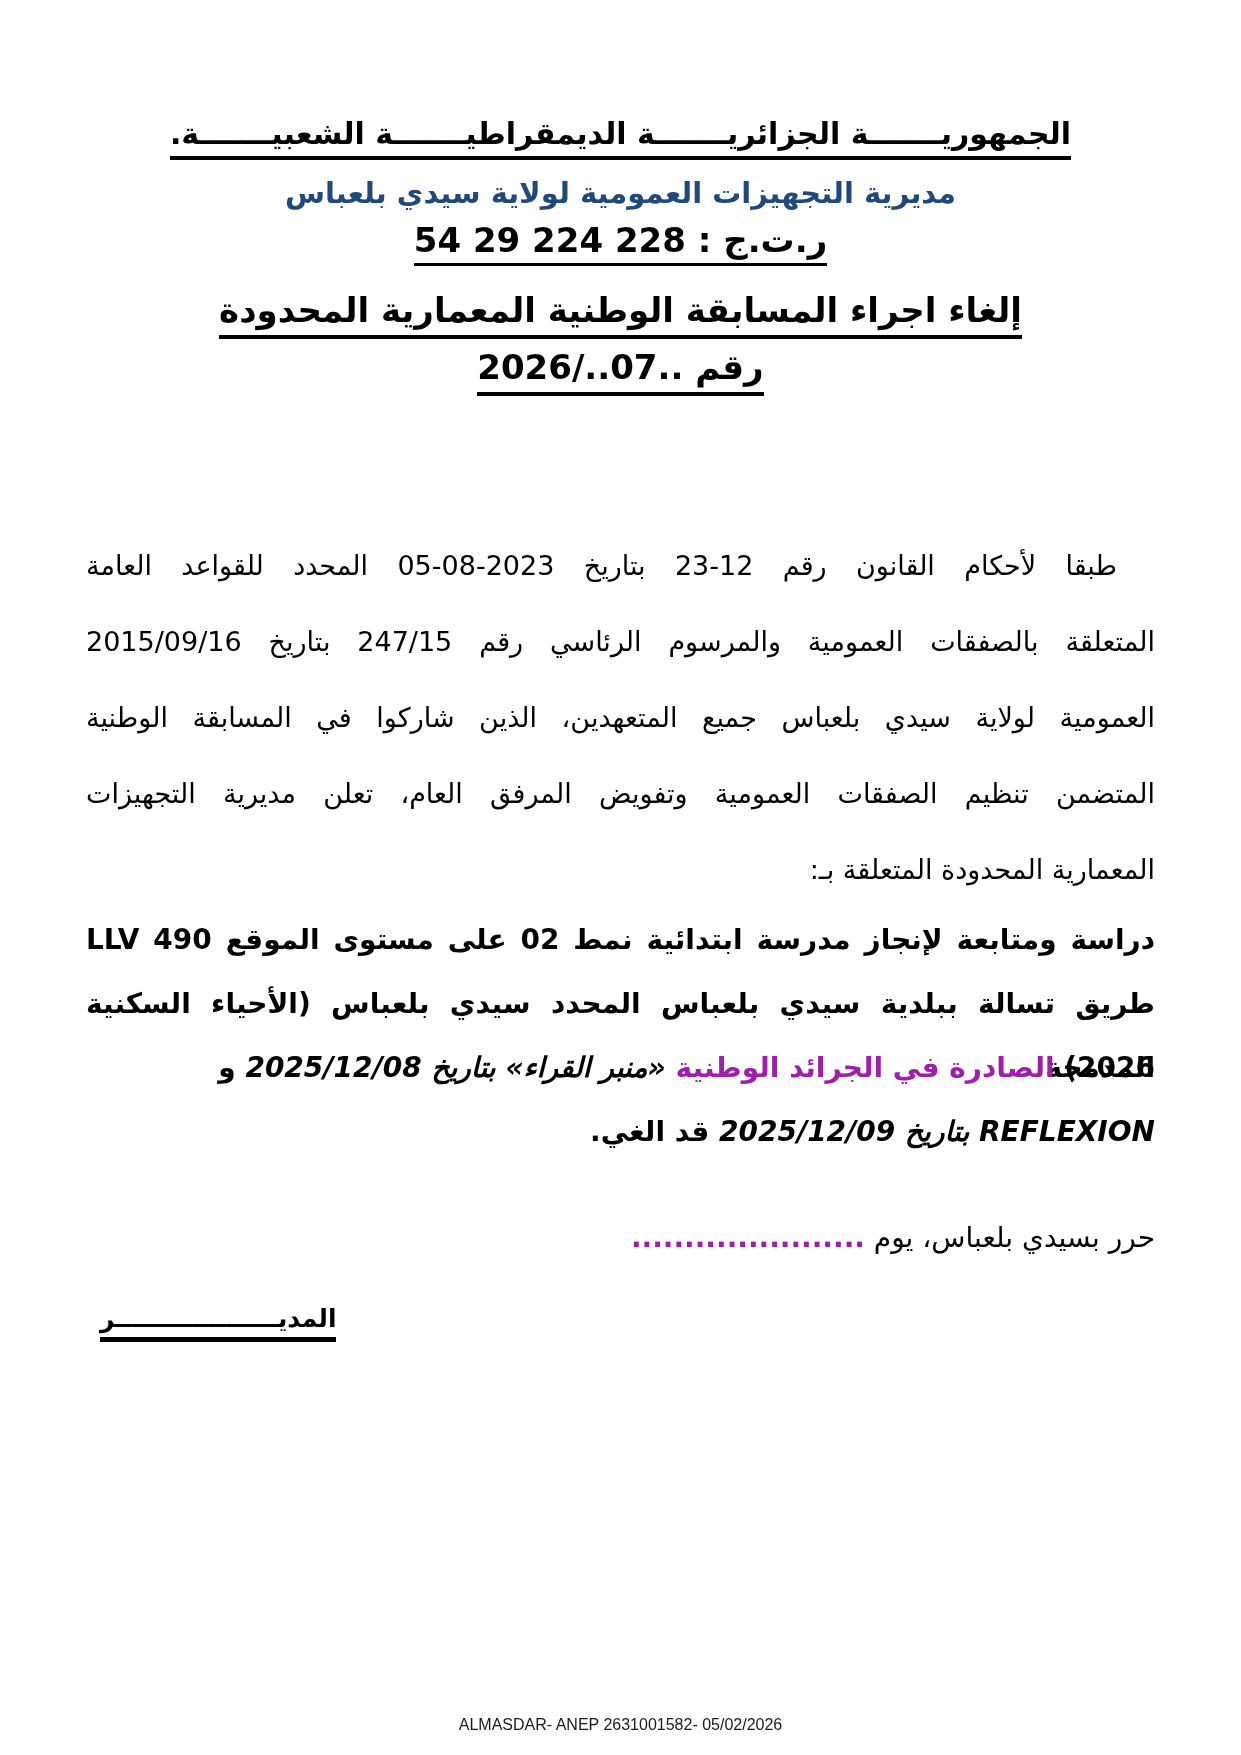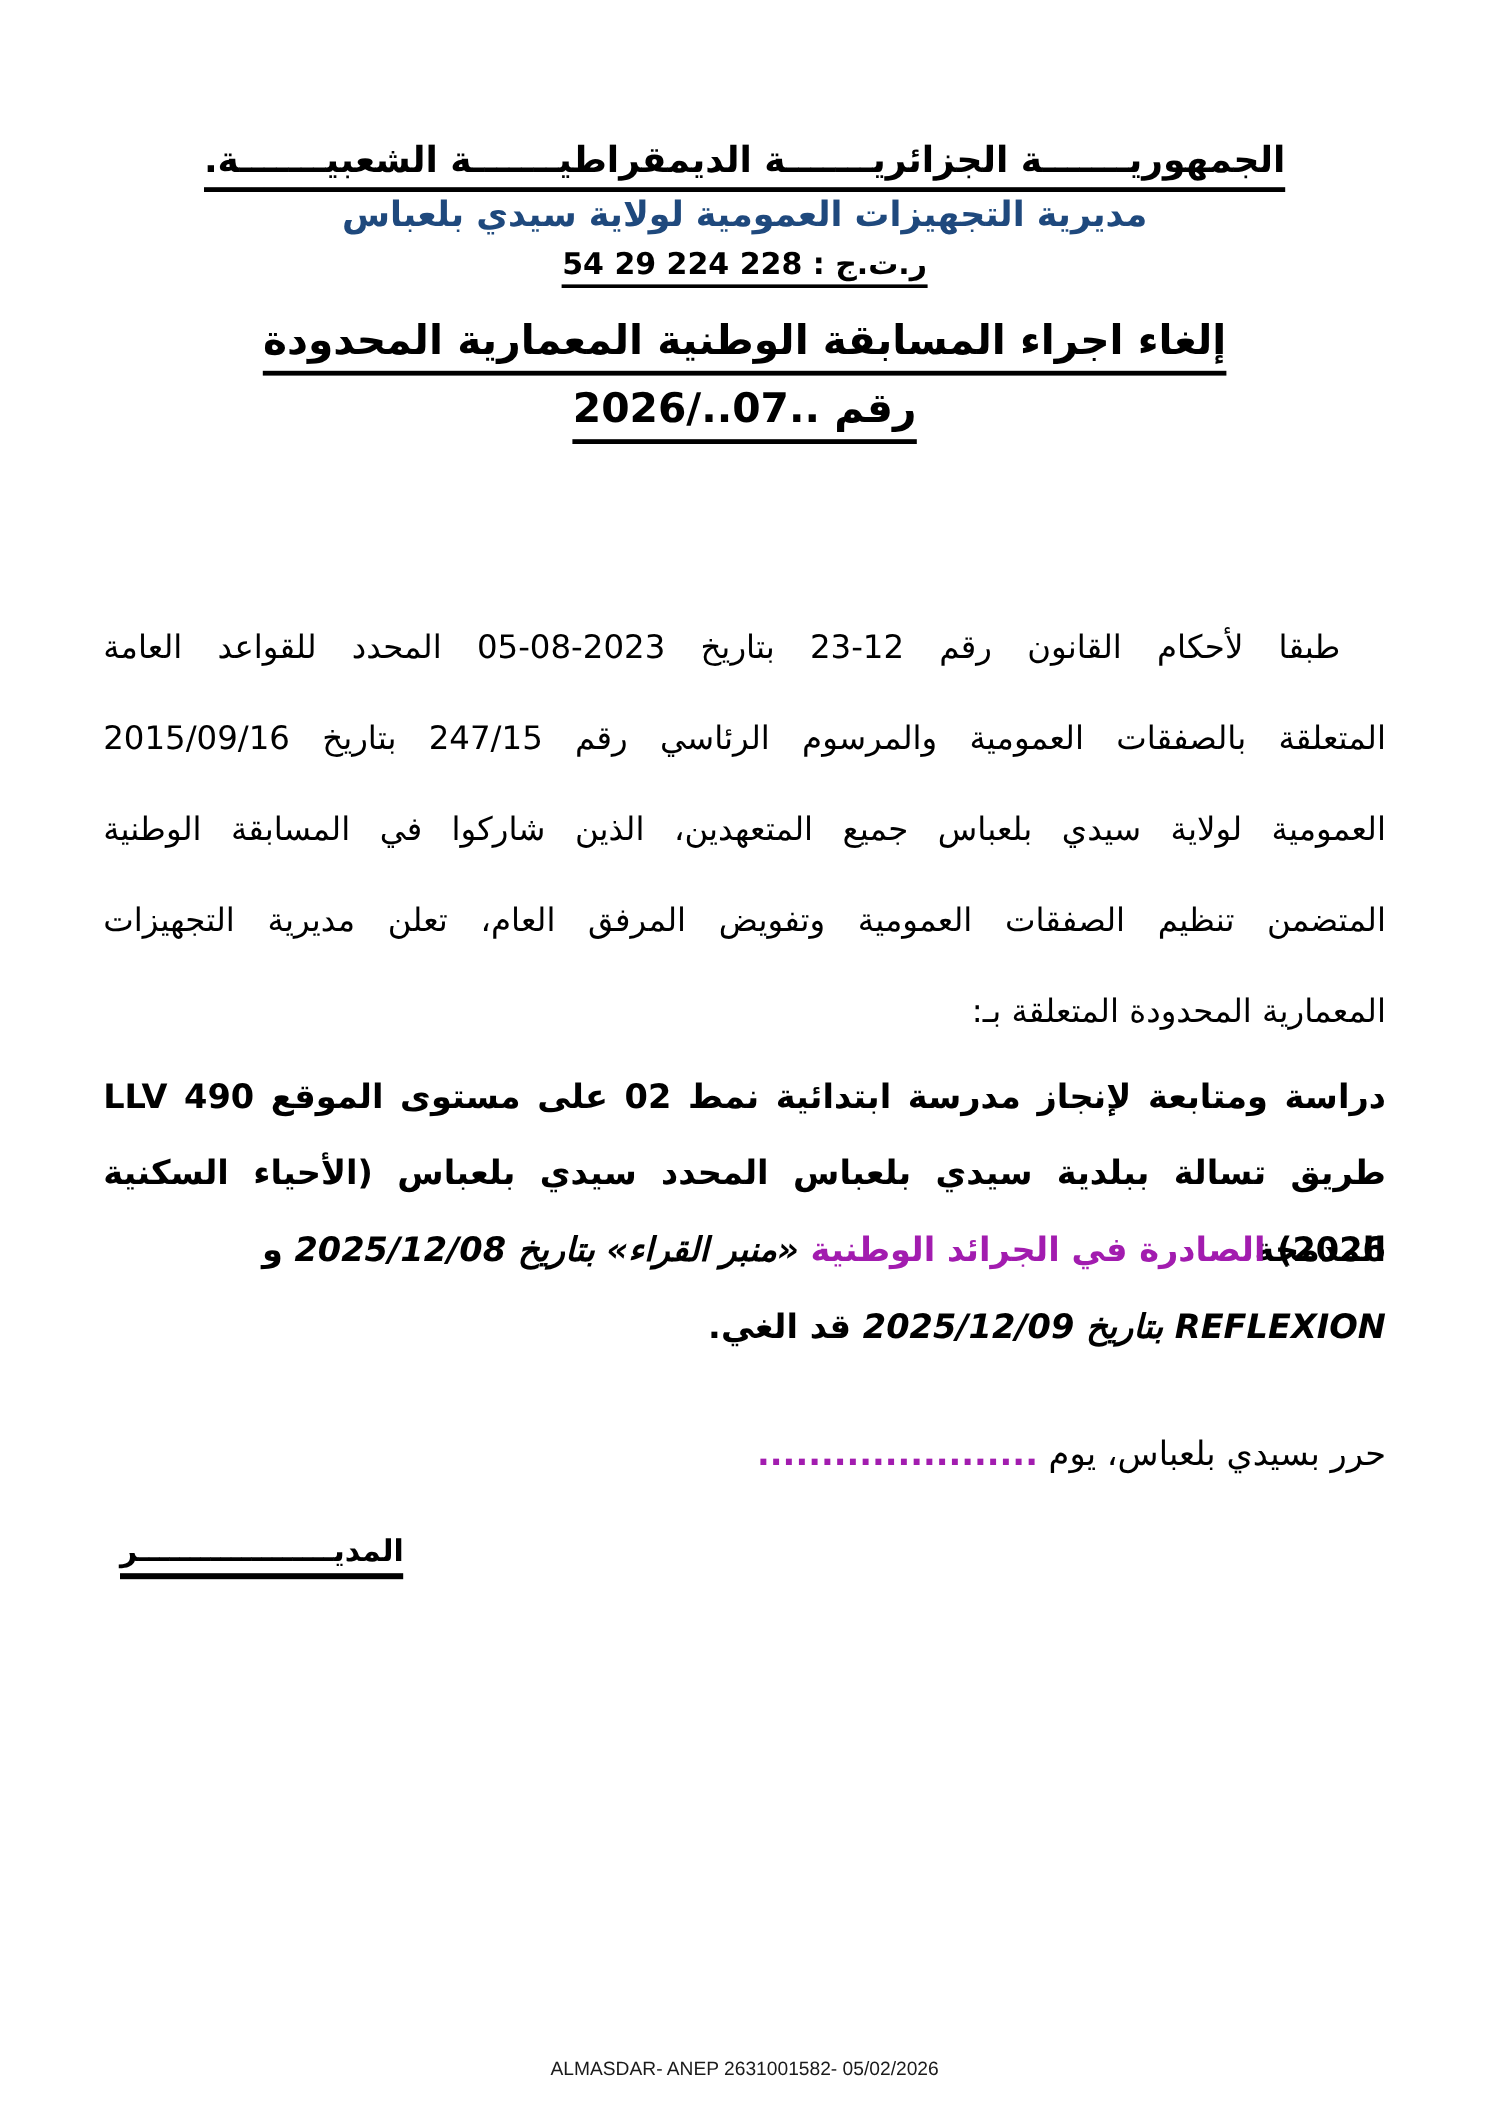--- a/index.html
+++ b/index.html
@@ -12,22 +12,22 @@
     color:#000;
     direction:rtl;
     overflow:hidden;
     box-sizing:border-box;
     padding:116px 86px 0 86px;
   }
   .center{text-align:center;}
   .u{display:inline-block;border-bottom:4px solid #000;padding-bottom:5px;}
   .u3{display:inline-block;border-bottom:3px solid #000;padding-bottom:3px;}
   .republic{font-size:30px;font-weight:bold;}
-  .directorate{margin-top:1px;font-size:29px;font-weight:bold;color:#1F497D;}
-  .registry{margin-top:10px;font-size:25px;font-weight:bold;}
+  .directorate{margin-top:16px;font-size:29px;font-weight:bold;color:#1F497D;}
+  .registry{margin-top:10px;font-size:34px;font-weight:bold;}
   .title1{margin-top:24px;font-size:34px;font-weight:bold;}
   .title2{margin-top:8px;font-size:34px;font-weight:bold;}
   .body-par{margin-top:132px;font-size:27px;}
   .bline{line-height:76px;height:76px;text-align:right;}
   .j{text-align:justify;text-align-last:justify;}
   .indent{text-indent:38px;}
   .project-par{font-size:28px;font-weight:bold;}
   .pline{line-height:64px;height:64px;}
   .red{color:#a21caf;}
   .it{font-style:italic;}

